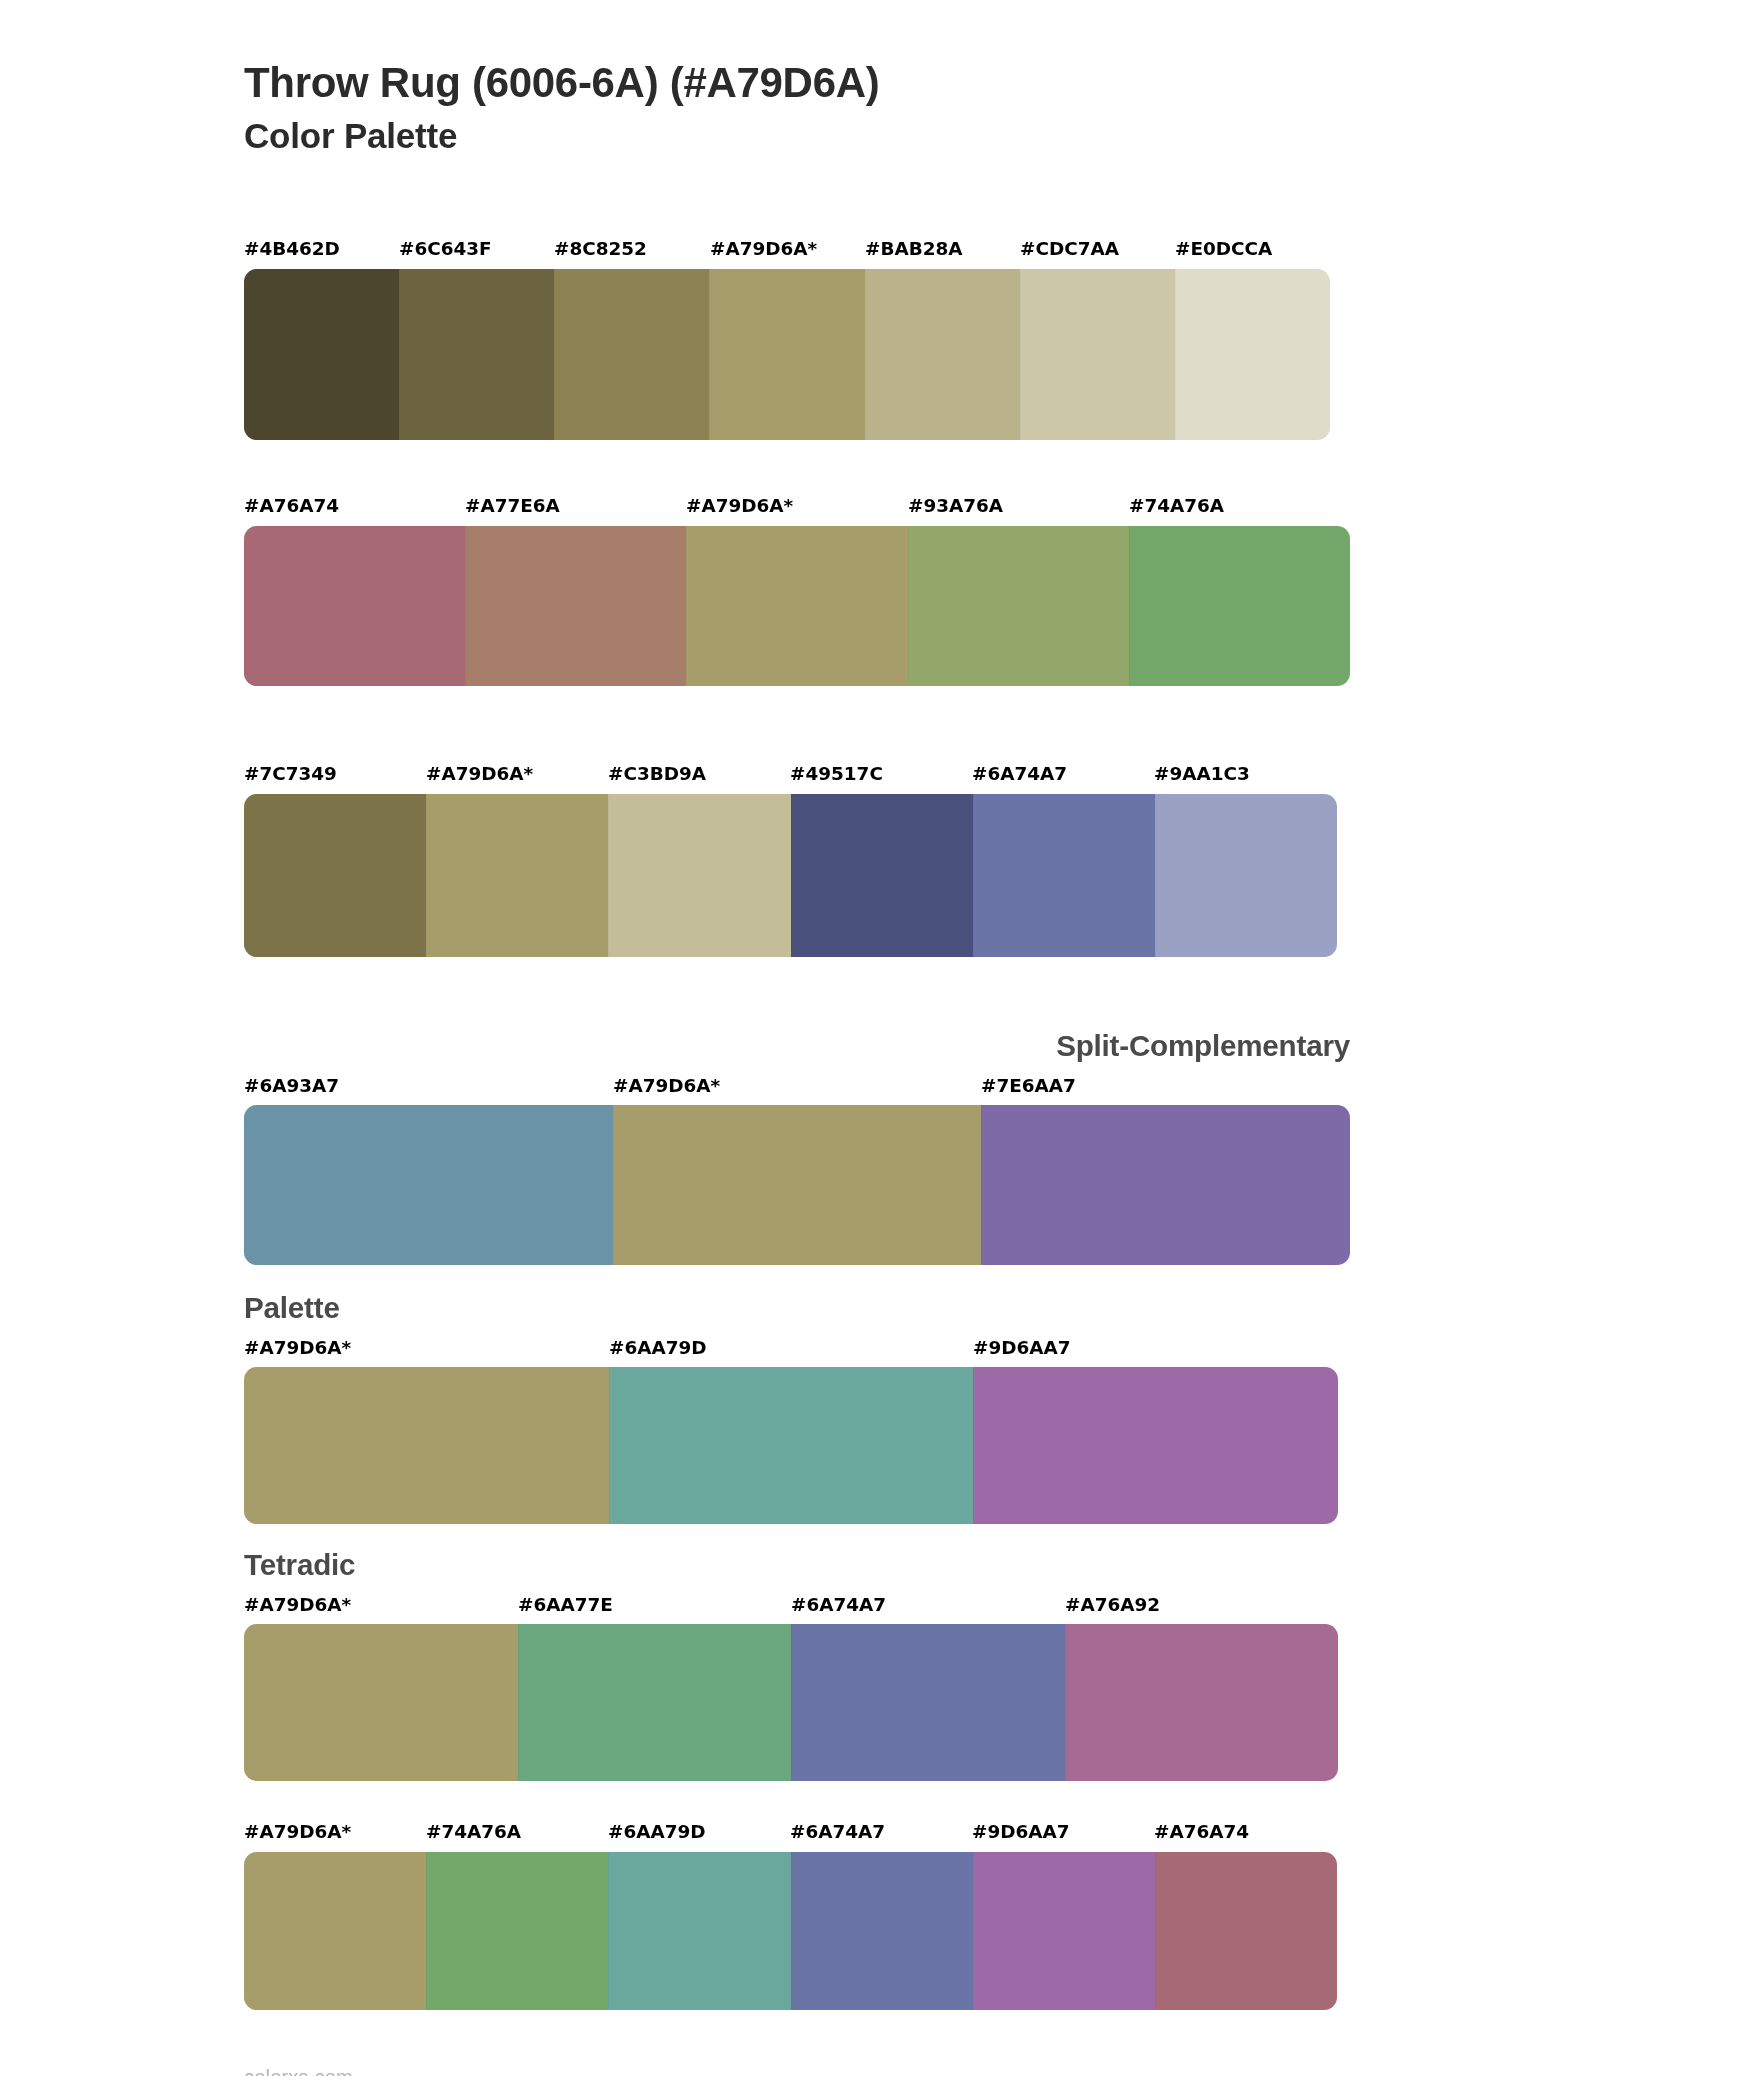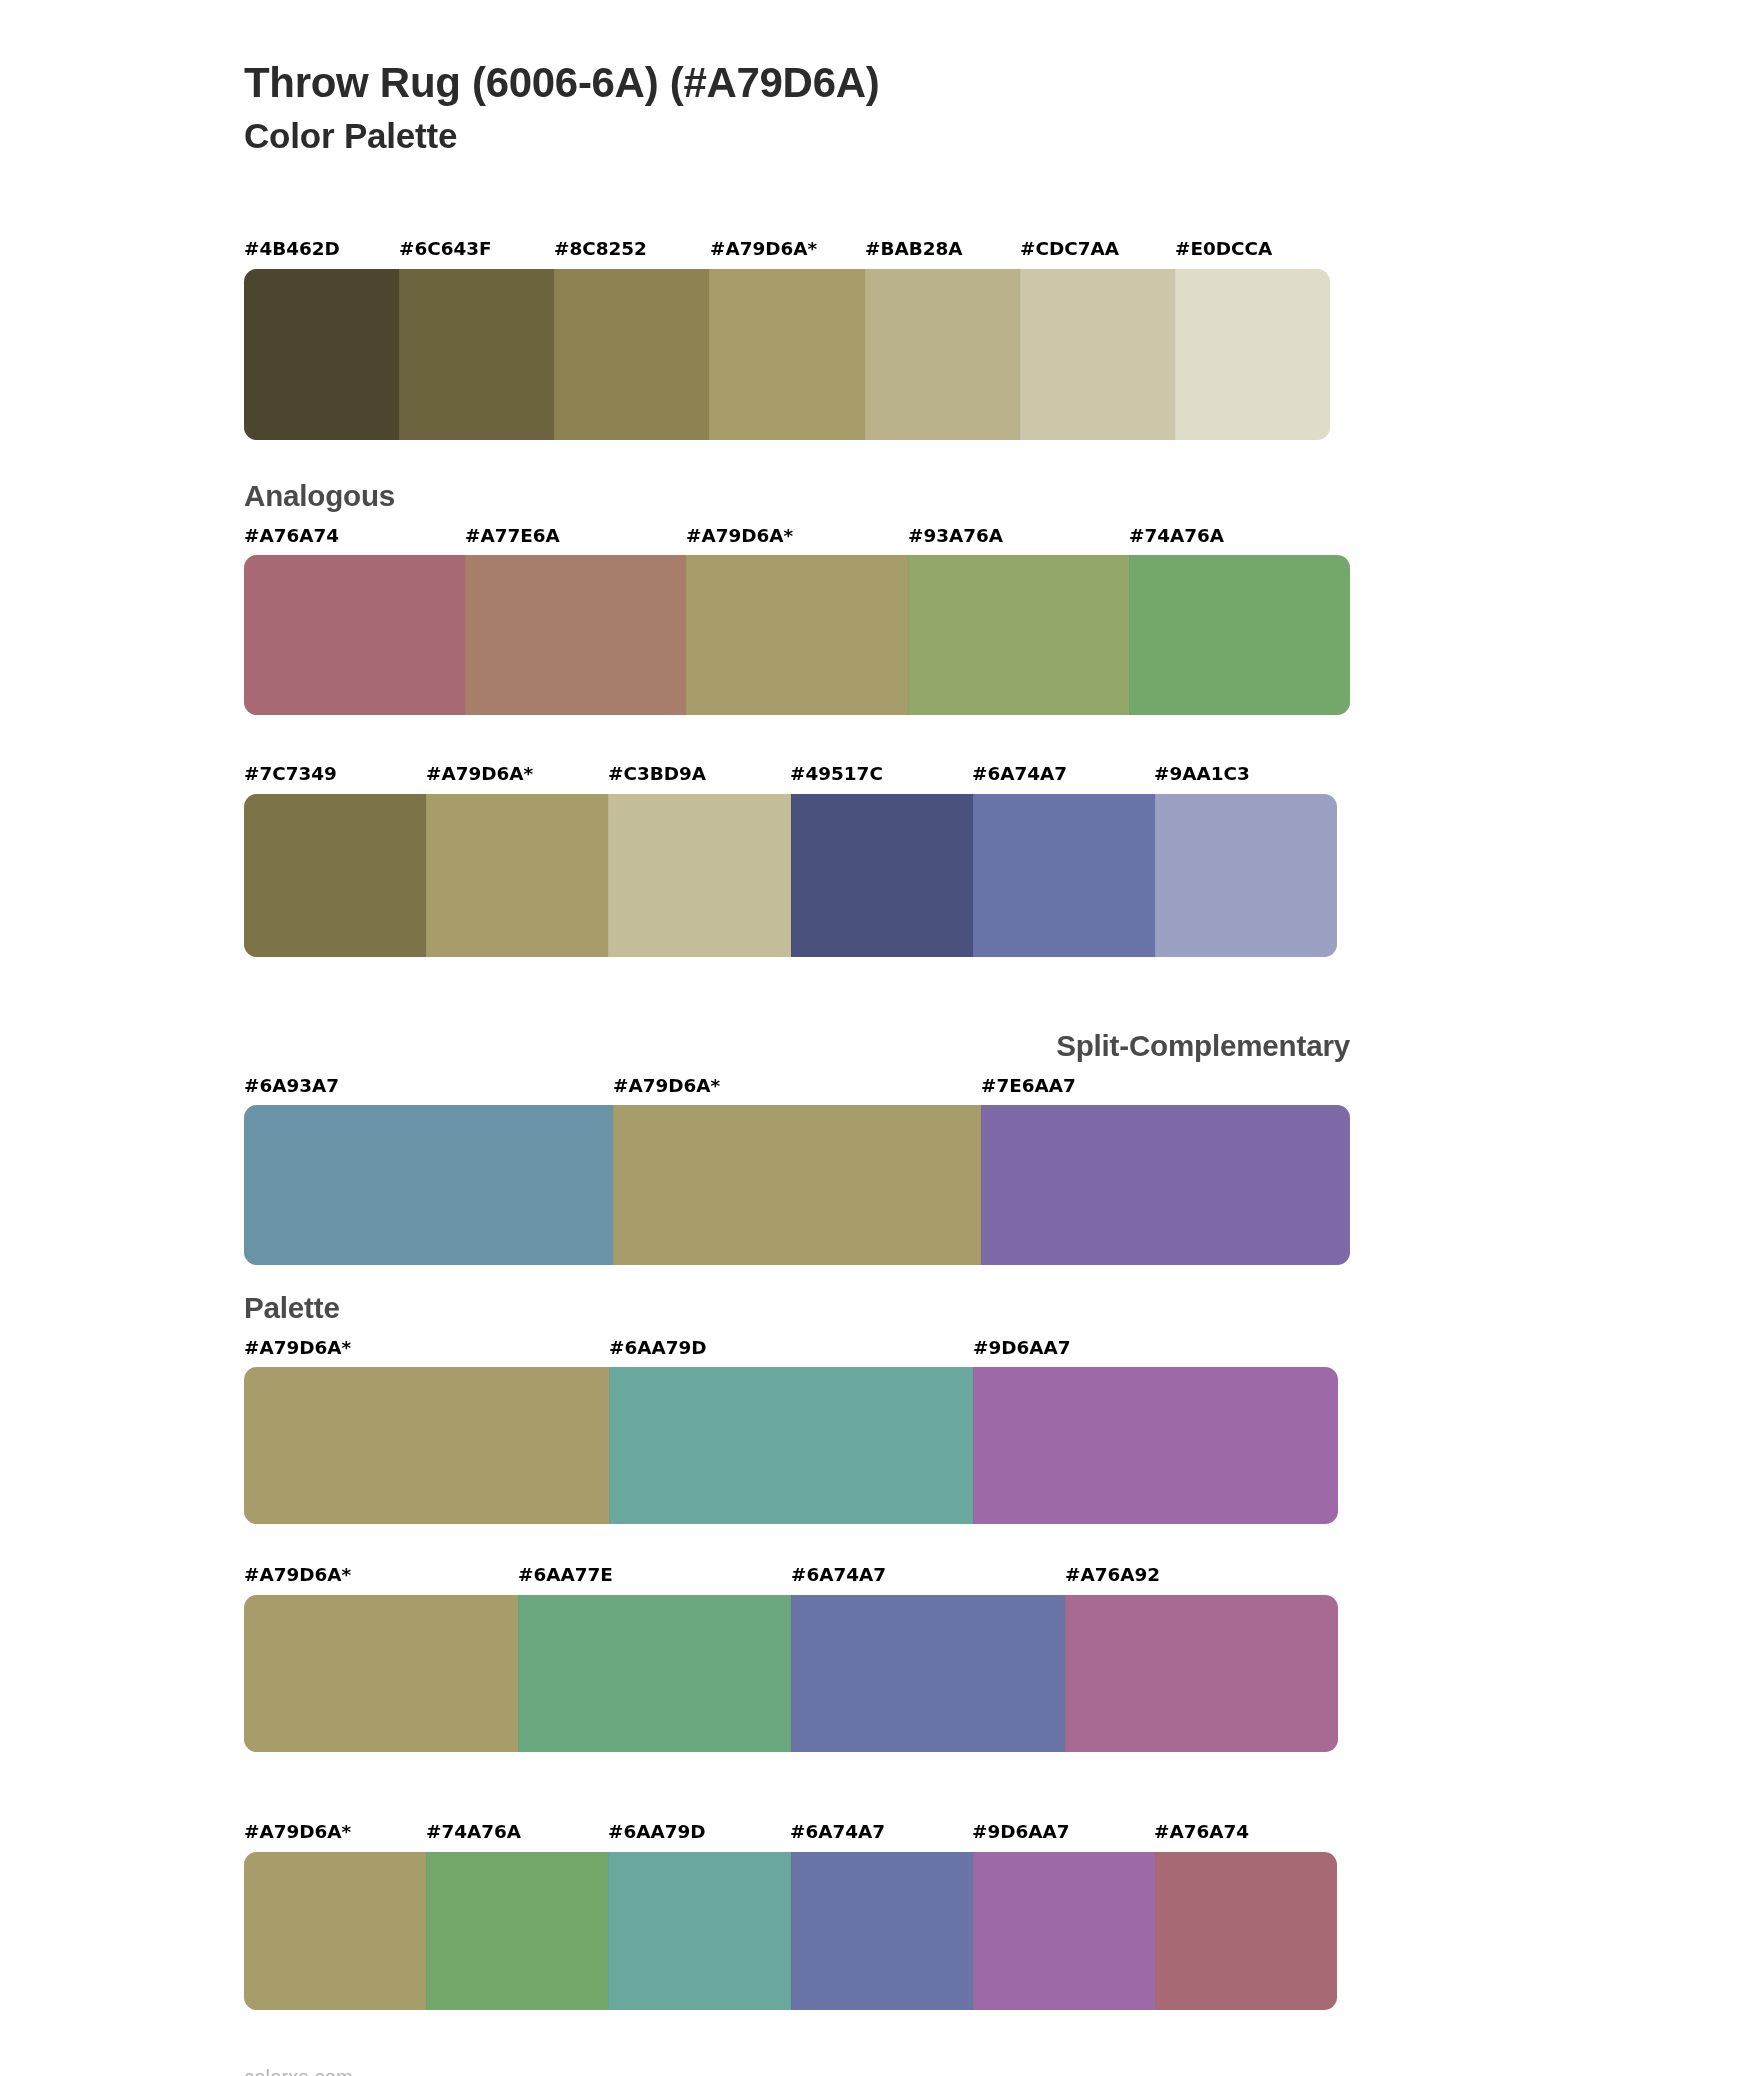--- a/index.html
+++ b/index.html
@@ -139,21 +139,20 @@
           <div class="swatch" title="#4B462D" style="background: rgb(75, 70, 45);"></div>
           <div class="swatch" title="#6C643F" style="background: rgb(108, 100, 63);"></div>
           <div class="swatch" title="#8C8252" style="background: rgb(140, 130, 82);"></div>
           <div class="swatch" title="#A79D6A*" style="background: rgb(167, 157, 106);"></div>
           <div class="swatch" title="#BAB28A" style="background: rgb(186, 178, 138);"></div>
           <div class="swatch" title="#CDC7AA" style="background: rgb(205, 199, 170);"></div>
           <div class="swatch" title="#E0DCCA" style="background: rgb(224, 220, 202);"></div>
         </div>
       </div>
       <div class="section" style="top: 439px; width: 1106px;">
-        <h3 class="section-title">Analogous</h3>
         <div class="labels-row">
           <span class="swatch-label" style="left: 0px;">#A76A74</span>
           <span class="swatch-label" style="left: 221px;">#A77E6A</span>
           <span class="swatch-label" style="left: 442px;">#A79D6A*</span>
           <span class="swatch-label" style="left: 664px;">#93A76A</span>
           <span class="swatch-label" style="left: 885px;">#74A76A</span>
         </div>
         <div class="swatch-row" style="height: 160px;">
           <div class="swatch" title="#A76A74" style="background: rgb(167, 106, 116);"></div>
           <div class="swatch" title="#A77E6A" style="background: rgb(167, 126, 106);"></div>
@@ -200,20 +199,21 @@
           <span class="swatch-label" style="left: 365px;">#6AA79D</span>
           <span class="swatch-label" style="left: 729px;">#9D6AA7</span>
         </div>
         <div class="swatch-row" style="height: 157px;">
           <div class="swatch" title="#A79D6A*" style="background: rgb(167, 157, 106);"></div>
           <div class="swatch" title="#6AA79D" style="background: rgb(106, 167, 157);"></div>
           <div class="swatch" title="#9D6AA7" style="background: rgb(157, 106, 167);"></div>
         </div>
       </div>
       <div class="section" style="top: 1508px; width: 1094px;">
+        <h3 class="section-title">Tetradic</h3>
         <div class="labels-row">
           <span class="swatch-label" style="left: 0px;">#A79D6A*</span>
           <span class="swatch-label" style="left: 274px;">#6AA77E</span>
           <span class="swatch-label" style="left: 547px;">#6A74A7</span>
           <span class="swatch-label" style="left: 821px;">#A76A92</span>
         </div>
         <div class="swatch-row" style="height: 157px;">
           <div class="swatch" title="#A79D6A*" style="background: rgb(167, 157, 106);"></div>
           <div class="swatch" title="#6AA77E" style="background: rgb(106, 167, 126);"></div>
           <div class="swatch" title="#6A74A7" style="background: rgb(106, 116, 167);"></div>

